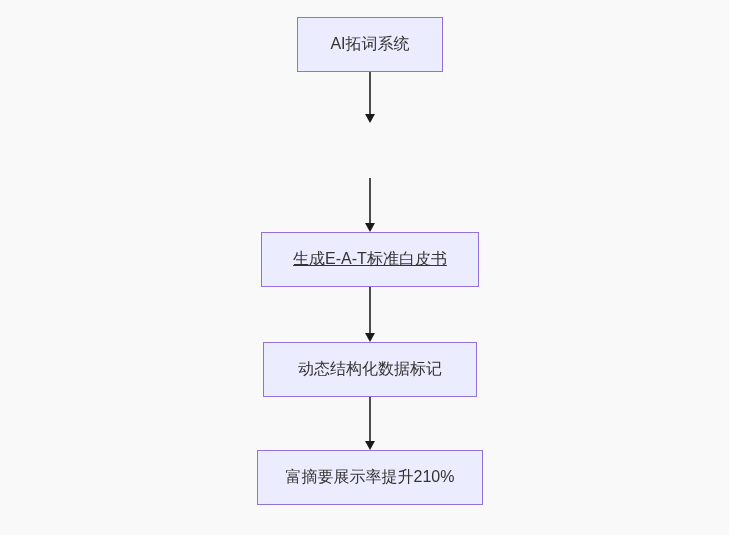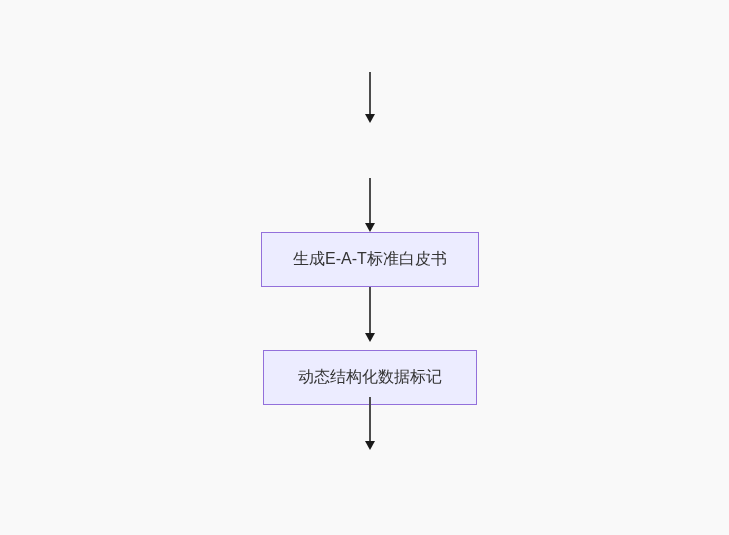--- a/index.html
+++ b/index.html
@@ -31,22 +31,22 @@
     color: #333333;
     font-size: 16px;
     display: flex;
     align-items: center;
     justify-content: center;
     white-space: nowrap;
     text-align: center;
   }
   .node-1 { top: 17px;  width: 146px; }
   .node-2 { top: 123px; width: 194px; }
-  .node-3 { top: 232px; width: 218px; }
-  .node-4 { top: 342px; width: 214px; margin-top: 8px; }
+  .node-3 { top: 232px; width: 218px; text-decoration: underline; }
+  .node-4 { top: 342px; width: 214px; }
   .node-5 { top: 450px; width: 226px; }
 
   .arrow {
     position: absolute;
     left: 369px;
     width: 2px;
     background: #4d4d4d;
   }
   .arrow::after {
     content: "";
@@ -62,32 +62,38 @@
   .arrow-1 { top: 72px;  height: 42px; }
   .arrow-2 { top: 178px; height: 45px; }
   .arrow-3 { top: 287px; height: 46px; }
   .arrow-4 { top: 397px; height: 44px; }
 </style>
 </head>
 <body>
 
 <div class="canvas">
 
+  <div class="flow-node node-1">
+    <span>AI拓词系统</span>
+  </div>
 
   <div class="arrow arrow-1"></div>
 
 
   <div class="arrow arrow-2"></div>
 
   <div class="flow-node node-3">
     <span>生成E-A-T标准白皮书</span>
   </div>
 
   <div class="arrow arrow-3"></div>
 
   <div class="flow-node node-4">
     <span>动态结构化数据标记</span>
   </div>
 
   <div class="arrow arrow-4"></div>
 
+  <div class="flow-node node-5">
+    <span>富摘要展示率提升210%</span>
+  </div>
 
 </div>
 
 </body></html>

